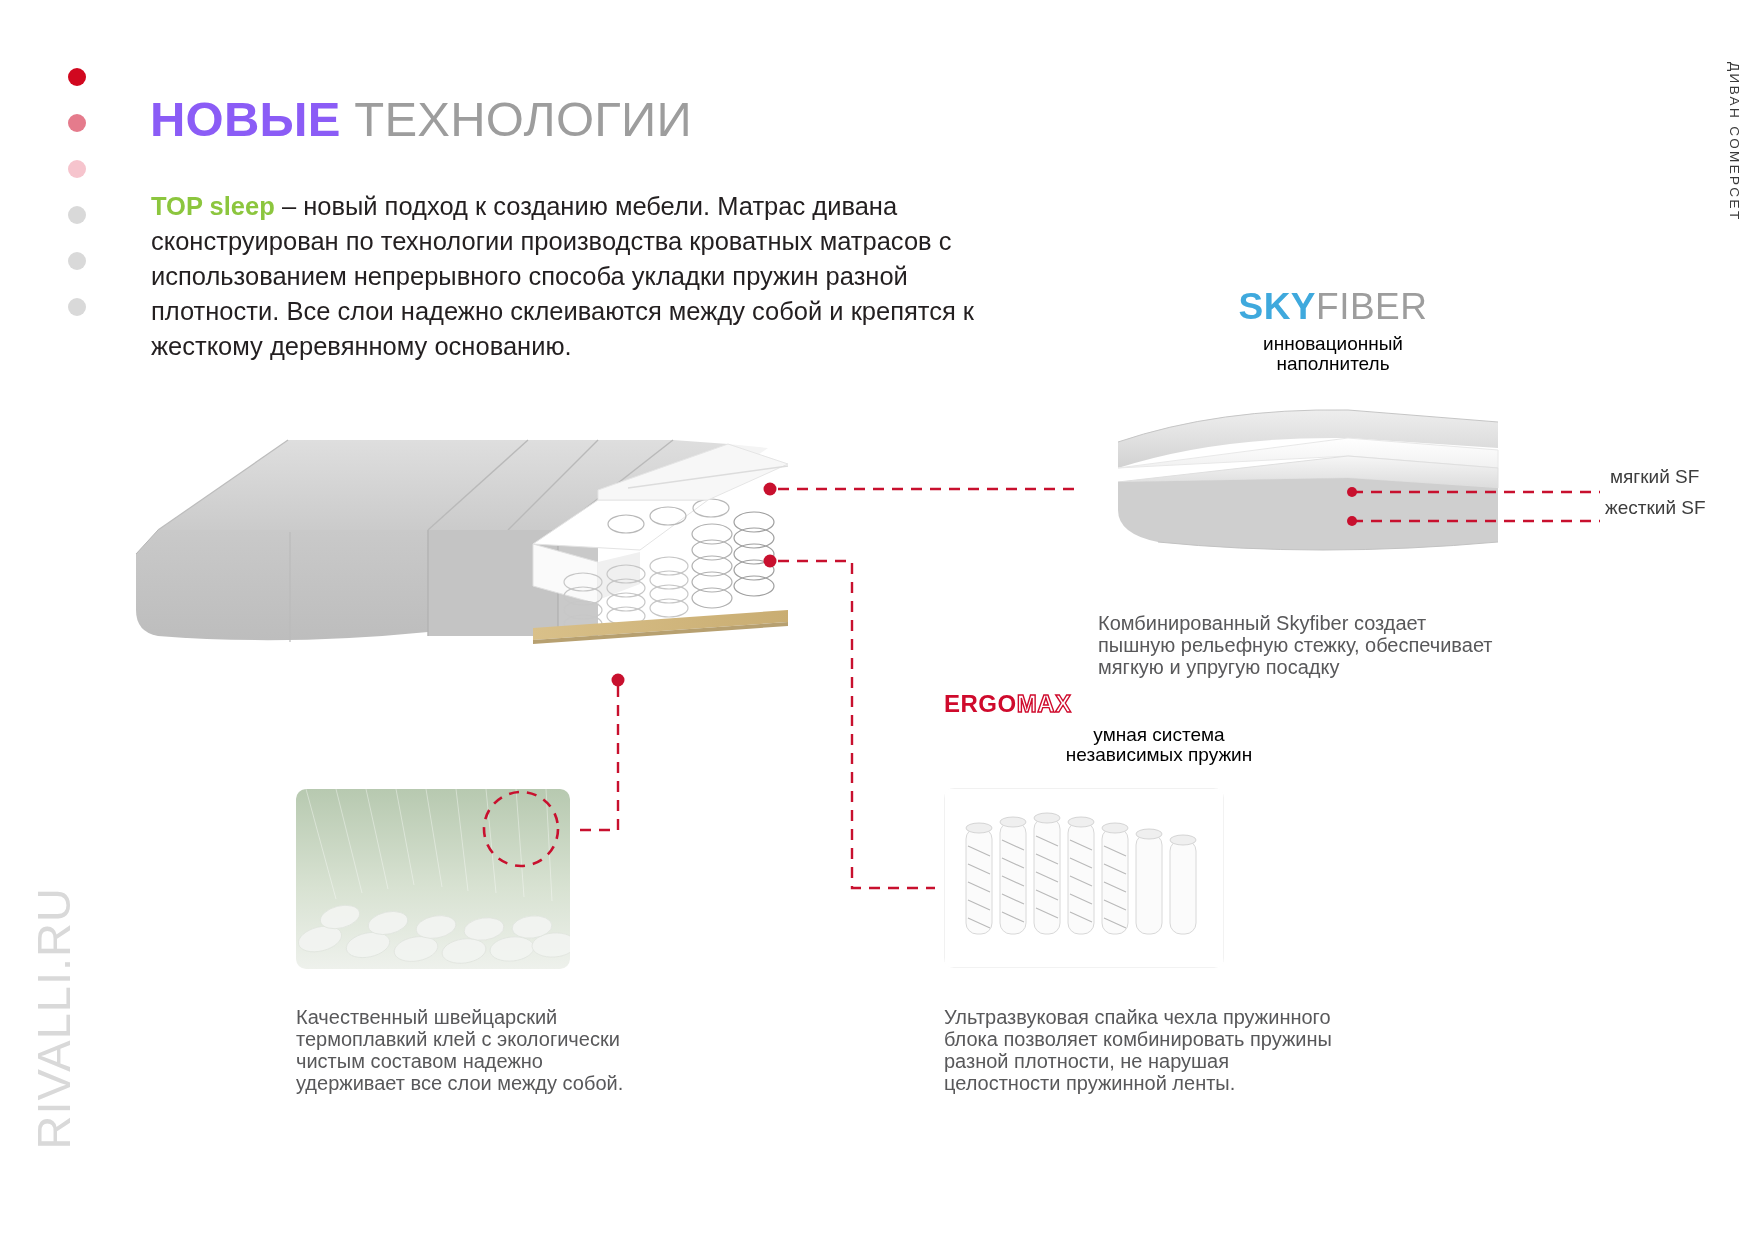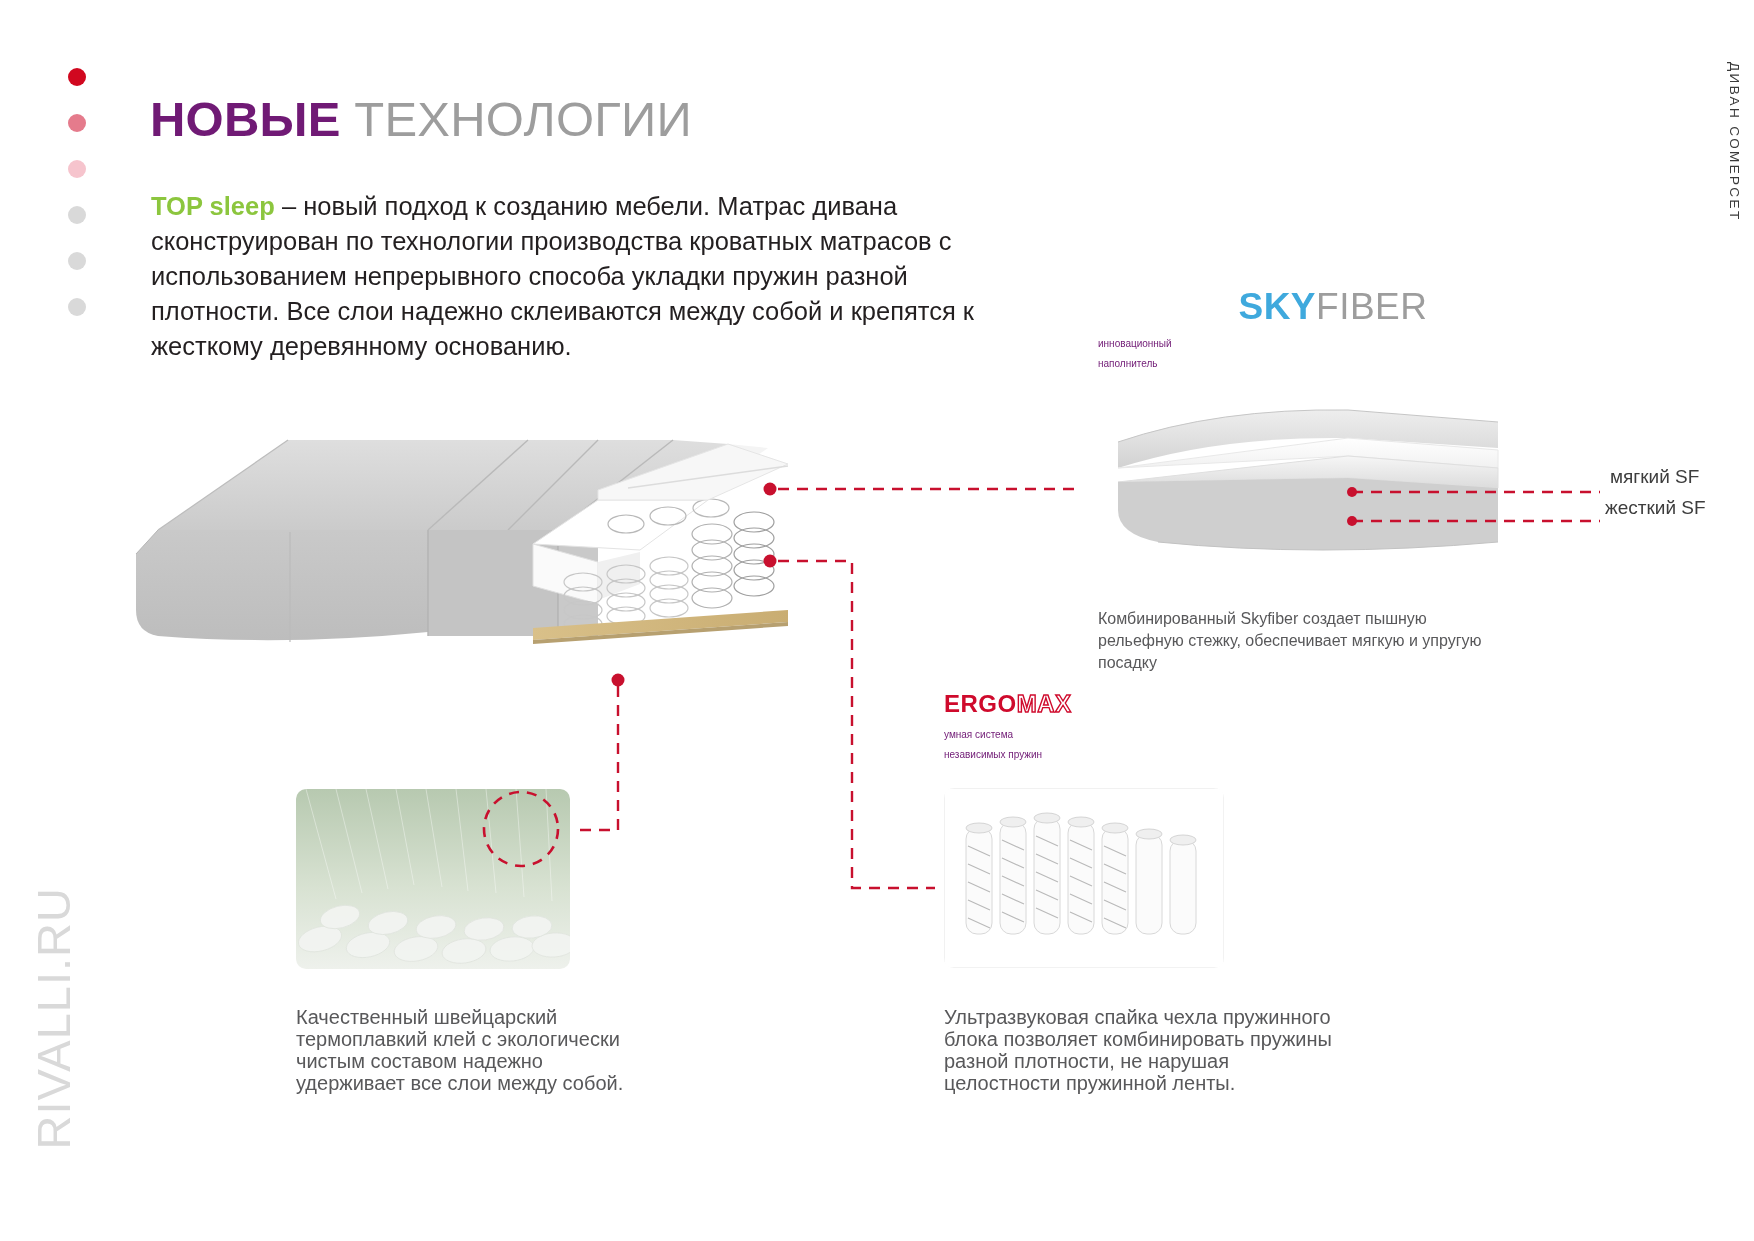--- a/index.html
+++ b/index.html
@@ -18,21 +18,21 @@
 
   
   #dot-column{position:absolute;left:68px;top:68px;width:24px;}
   .dot{width:18px;height:18px;border-radius:50%;margin-bottom:28px;}
 
   
   #headline{
     position:absolute;left:150px;top:58px;
     font-size:49px;font-weight:400;letter-spacing:.2px;white-space:nowrap;
   }
-  #headline .hl-red{color:#701a75;font-weight:700;}
+  #headline .hl-red{color:#8b5cf6;font-weight:700;}
   #headline .hl-grey{color:#9d9d9d;font-weight:400;}
 
   
   #intro{
     position:absolute;left:151px;top:163px;width:880px;
     font-size:25.5px;line-height:35px;color:#231f20;font-weight:400;
   }
   #intro .brand{color:#8cc63e;font-weight:700;}
 
   
@@ -49,26 +49,26 @@
 
   
   #sofa-figure{position:absolute;left:128px;top:404px;width:680px;height:262px;}
 
   
   #skyfiber-block{position:absolute;left:1098px;top:288px;width:470px;}
   .logo-sky{font-size:37px;font-weight:400;letter-spacing:.5px;line-height:1;text-align:center;}
   .logo-sky .sky{color:#3fa9dd;font-weight:700;}
   .logo-sky .fiber{color:#9d9d9d;font-weight:400;}
   .sub-grey{
-    margin-top:9px;font-size:10px;line-height:20px;color:#701a75;font-weight:400;
+    margin-top:9px;font-size:19px;line-height:20px;color:#000000;font-weight:400;text-align:center;
   }
   #skyfiber-photo{position:absolute;left:1098px;top:392px;width:420px;height:175px;}
   #skyfiber-desc{
     position:absolute;left:1098px;top:592px;width:400px;
-    font-size:16px;line-height:22px;color:#58585a;
+    font-size:20px;line-height:22px;color:#58585a;
   }
   .sf-label{
     position:absolute;font-size:19px;color:#3d3d3d;white-space:nowrap;
   }
 
   
   #ergomax-block{position:absolute;left:944px;top:692px;width:430px;}
   .logo-ergo{font-size:24px;font-weight:700;letter-spacing:.5px;line-height:1;}
   .logo-ergo .ergo{color:#cf0a2c;}
   .logo-ergo .max{

